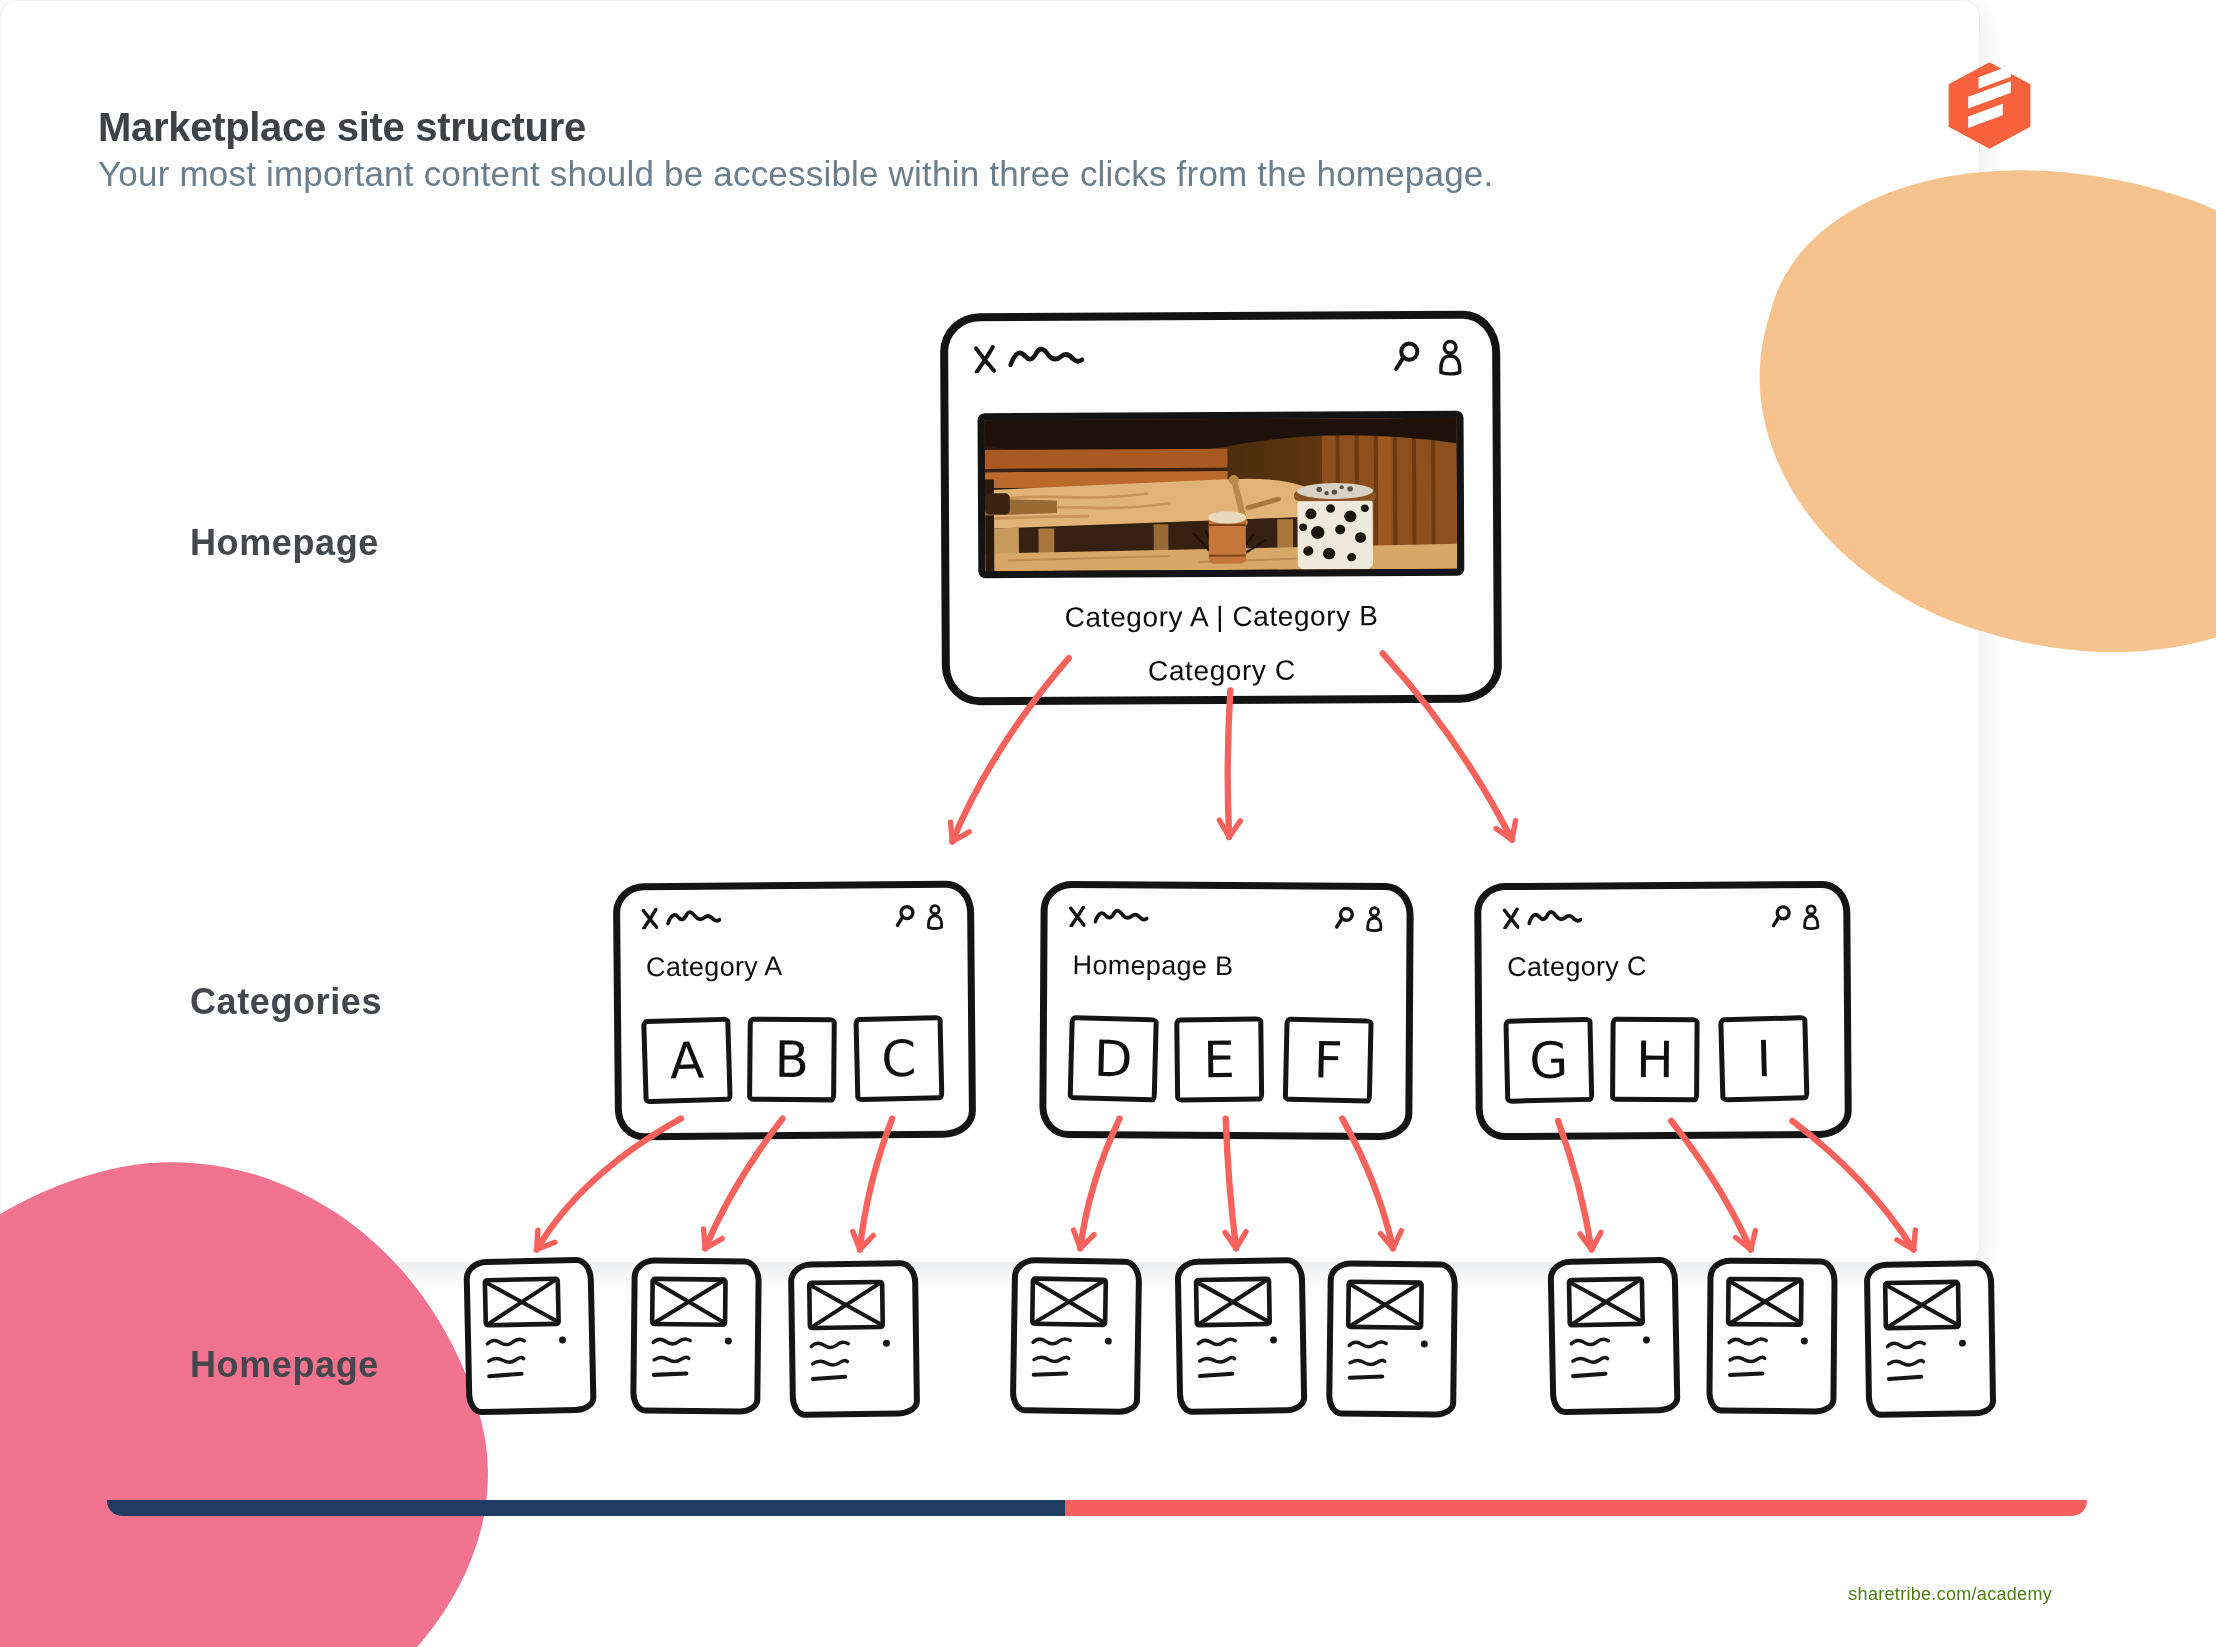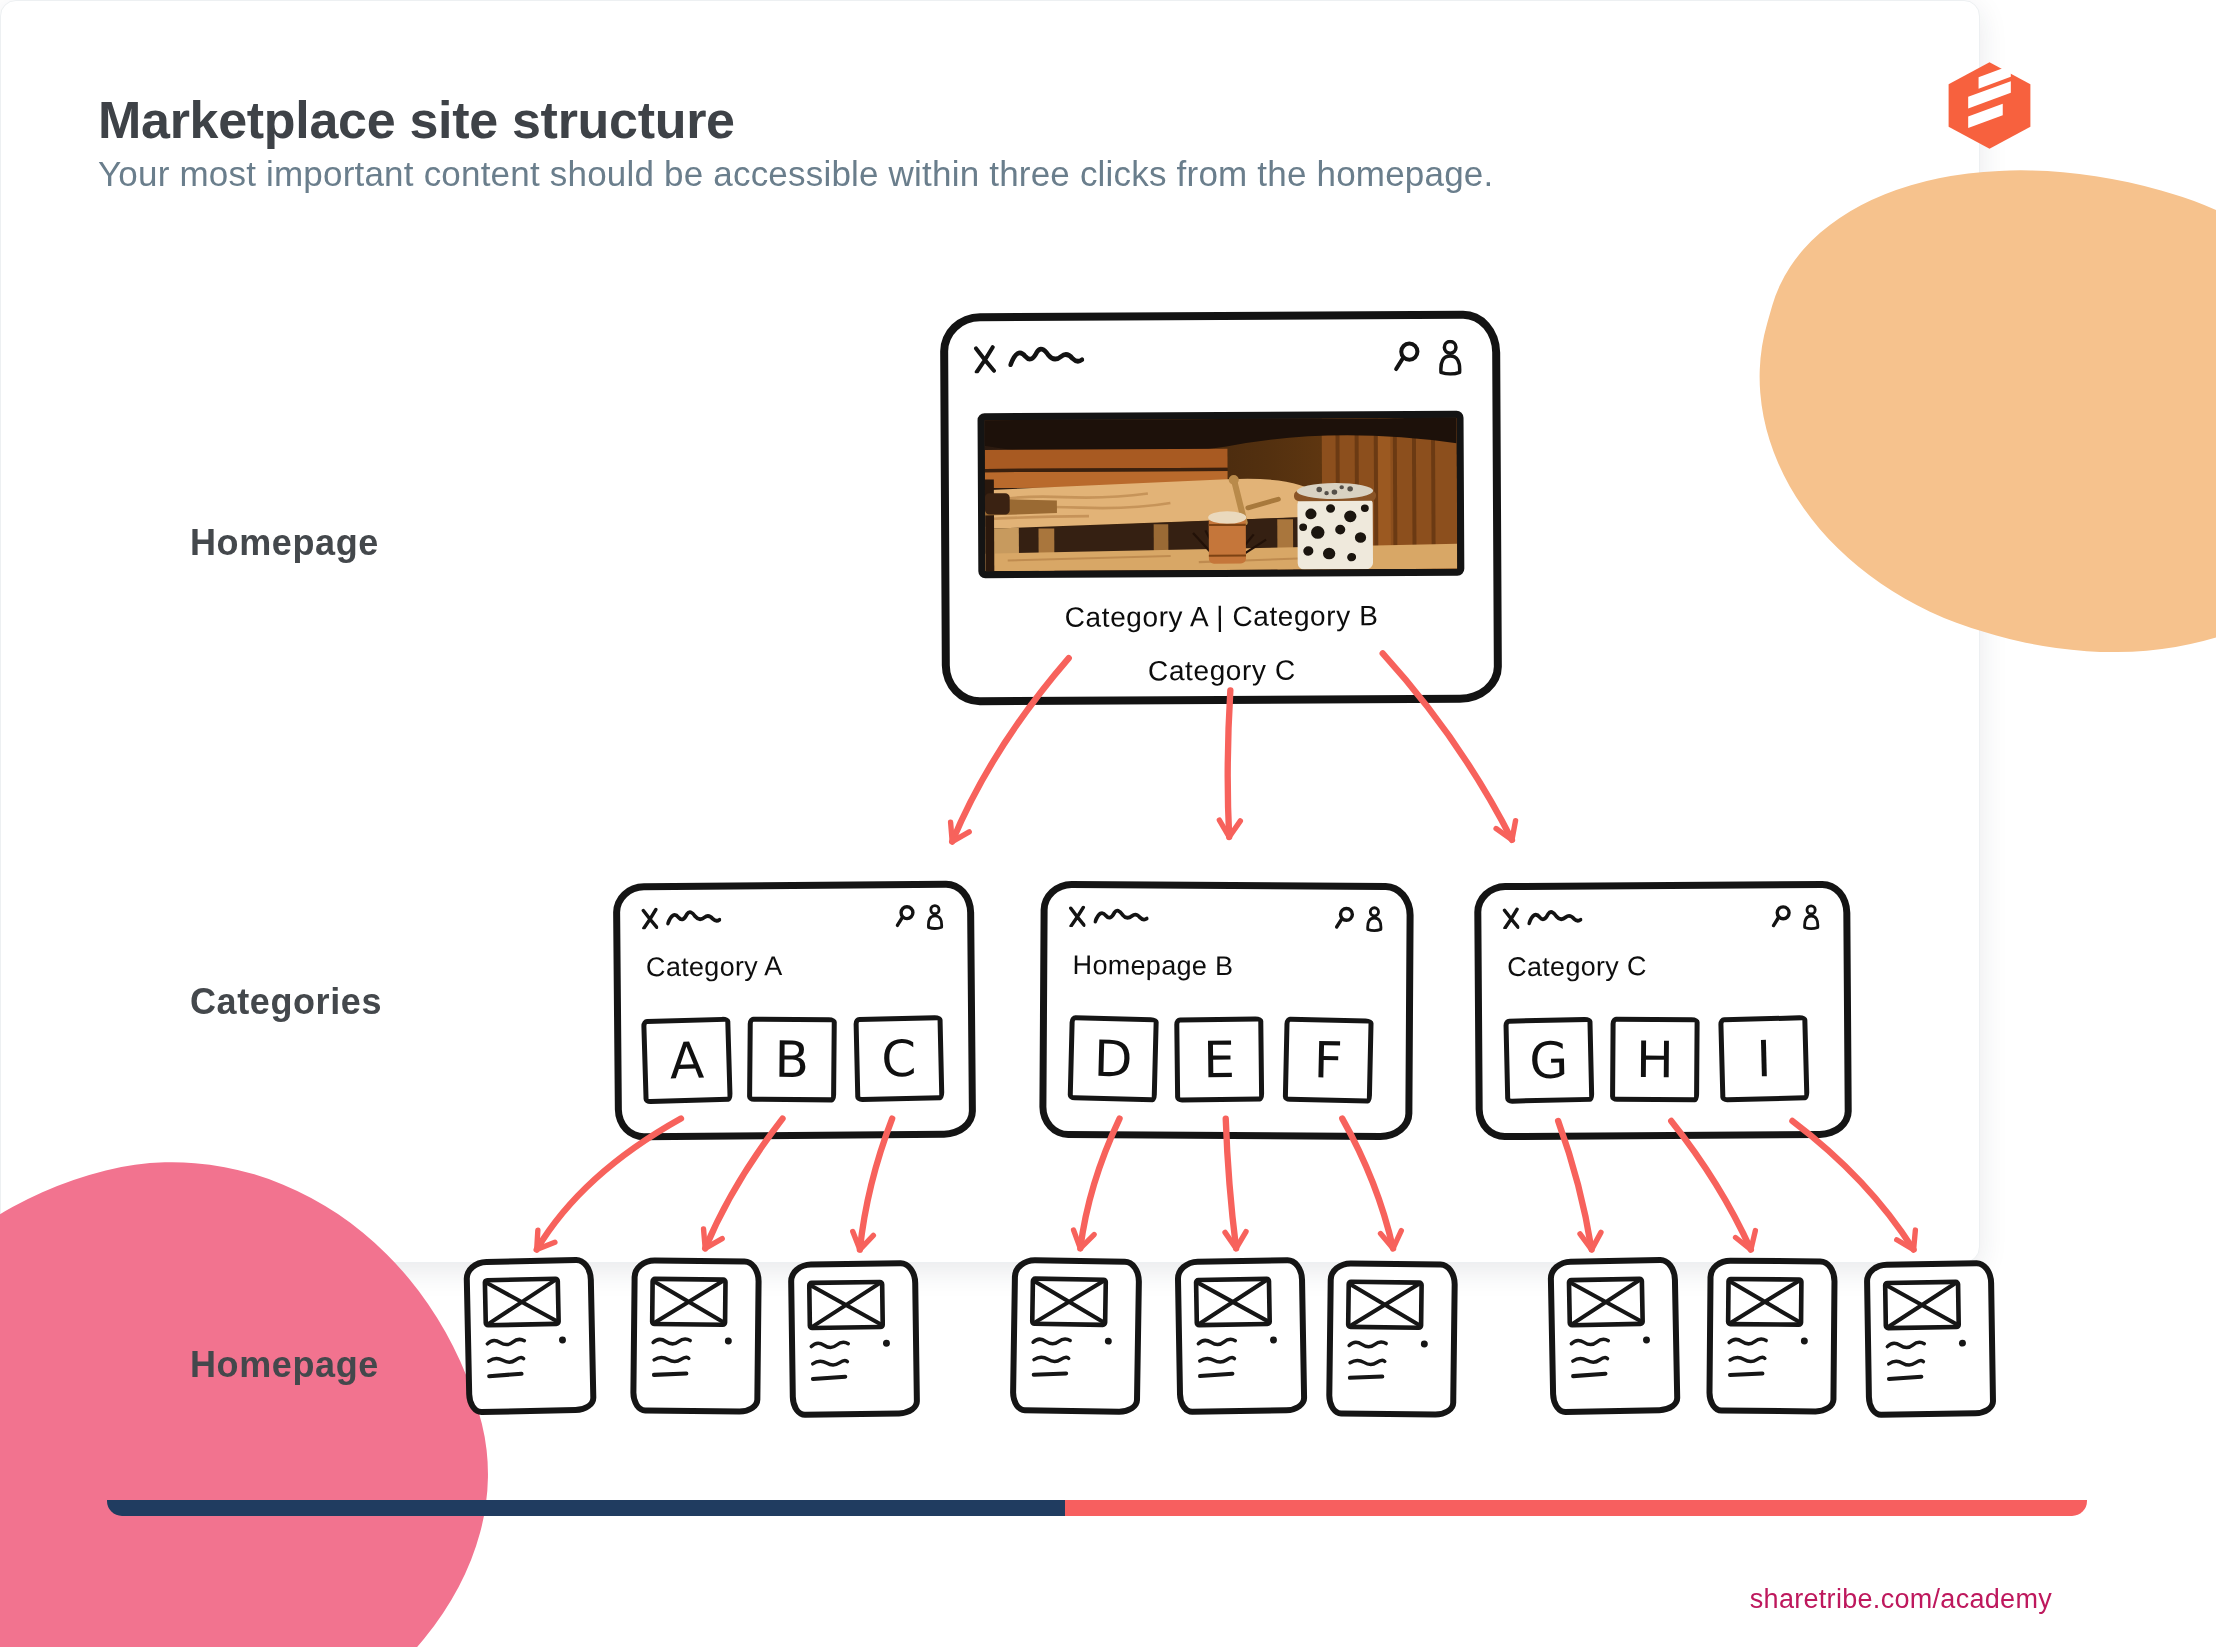--- a/index.html
+++ b/index.html
@@ -22,42 +22,42 @@
   }
   .blob-orange {
     left:1755px; top:173px; width:623px; height:473px;
     background:#F6C28D;
     border-radius:56% 44% 52% 48% / 47% 53% 49% 51%;
     transform:rotate(16deg);
   }
 
   
   .page-title {
-    left:98px; top:90px; font-size:52px; font-weight:bold;
+    left:98px; top:105px; font-size:40px; font-weight:bold;
     color:#3E4247; letter-spacing:-0.3px; z-index:2;
   }
   .page-subtitle {
     left:98px; top:154px; font-size:35px; color:#6A7E8C;
     letter-spacing:0.2px; z-index:2;
   }
   .logo { left:1946px; top:60px; z-index:2; }
 
   
   .slide-card {
     left:107px; top:252px; width:1980px; height:1263px;
     background:#ffffff; border:0.6px solid #edf0f2; border-radius:16px;
     box-shadow: 0 8px 29px rgba(30,40,60,0.10);
     z-index:1;
   }
   .bar { position:absolute; top:1500px; height:15.6px; z-index:2; }
   .bar-navy  { left:107px;  width:958px; background:#203C60; border-bottom-left-radius:15px; }
   .bar-coral { left:1065px; width:1022px; background:#F75F5F; border-bottom-right-radius:15px; }
 
   .footer-url {
-    right:164px; top:1584px; font-size:27px; color:#be185d;
+    right:164px; top:1584px; font-size:18px; color:#4d7c0f;
     letter-spacing:0.3px; z-index:2;
   }
 
   
   .row-label {
     position:absolute; left:190px; z-index:2;
     font-size:36px; font-weight:bold; color:#44484C; letter-spacing:0.6px;
   }
 
   

